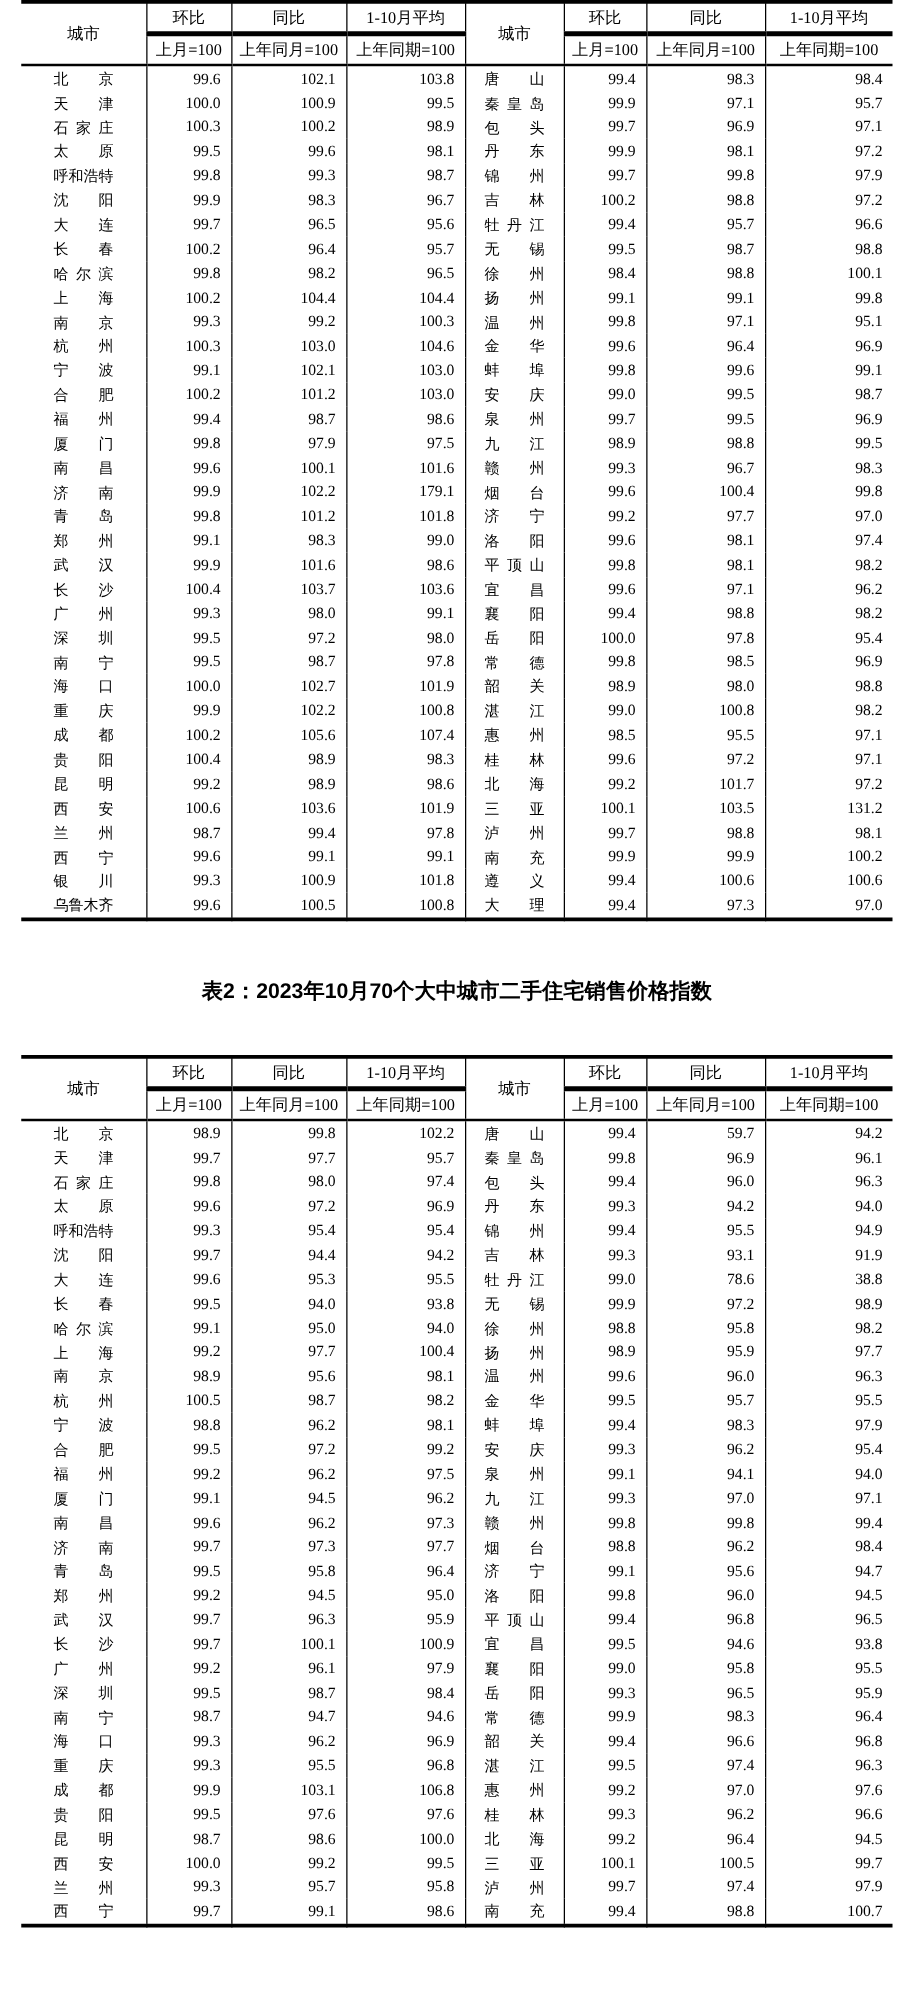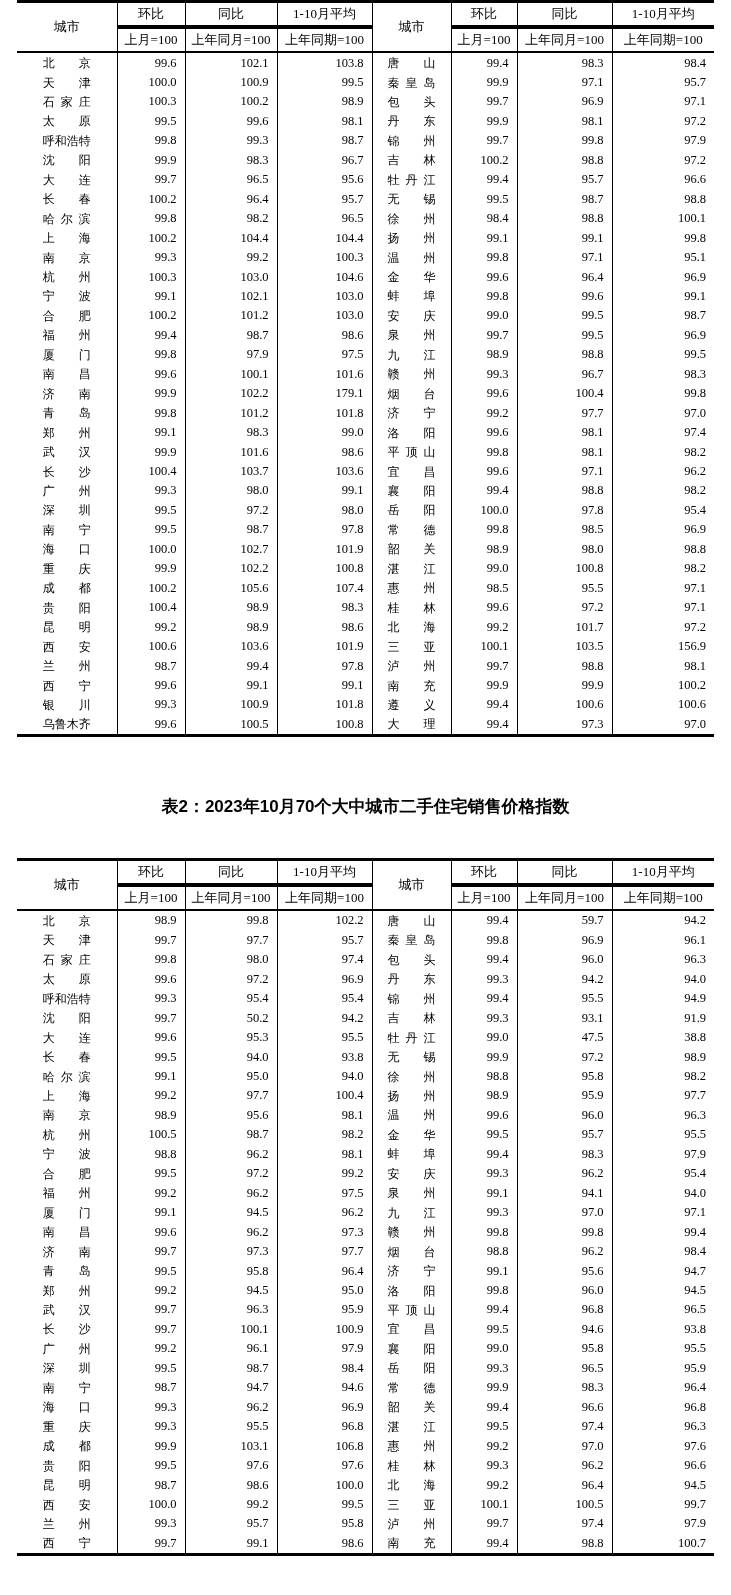--- a/index.html
+++ b/index.html
@@ -12,21 +12,21 @@
   }
   .table-title {
     text-align: center;
     font-weight: bold;
     font-size: 17px;
     line-height: 23px;
     color: #000;
     font-family: "Liberation Sans", sans-serif;
   }
   #title1 { padding-top: 9px; margin: 0 0 36px 0; }
-  #title2 { margin: 58px 0 40px 0; }
+  #title2 { margin: 44px 0 40px 0; }
 
   table.idx {
     border-collapse: collapse;
     table-layout: fixed;
     width: 697px;
     margin: 0 auto;
     border-top: 3px solid #000;
     border-bottom: 3px solid #000;
   }
   table.idx th, table.idx td { padding: 0; overflow: hidden; }
@@ -405,21 +405,21 @@
           <td class="num bl">97.2</td>
         </tr>
         <tr>
           <td class="city"><span class="city-name">西安</span></td>
           <td class="num bl">100.6</td>
           <td class="num bl">103.6</td>
           <td class="num bl">101.9</td>
           <td class="city bl"><span class="city-name">三亚</span></td>
           <td class="num bl">100.1</td>
           <td class="num bl">103.5</td>
-          <td class="num bl">156.9</td>
+          <td class="num bl">131.2</td>
         </tr>
         <tr>
           <td class="city"><span class="city-name">兰州</span></td>
           <td class="num bl">98.7</td>
           <td class="num bl">99.4</td>
           <td class="num bl">97.8</td>
           <td class="city bl"><span class="city-name">泸州</span></td>
           <td class="num bl">99.7</td>
           <td class="num bl">98.8</td>
           <td class="num bl">98.1</td>
@@ -537,35 +537,35 @@
           <td class="num bl">95.4</td>
           <td class="num bl">95.4</td>
           <td class="city bl"><span class="city-name">锦州</span></td>
           <td class="num bl">99.4</td>
           <td class="num bl">95.5</td>
           <td class="num bl">94.9</td>
         </tr>
         <tr>
           <td class="city"><span class="city-name">沈阳</span></td>
           <td class="num bl">99.7</td>
-          <td class="num bl">50.2</td>
+          <td class="num bl">94.4</td>
           <td class="num bl">94.2</td>
           <td class="city bl"><span class="city-name">吉林</span></td>
           <td class="num bl">99.3</td>
           <td class="num bl">93.1</td>
           <td class="num bl">91.9</td>
         </tr>
         <tr>
           <td class="city"><span class="city-name">大连</span></td>
           <td class="num bl">99.6</td>
           <td class="num bl">95.3</td>
           <td class="num bl">95.5</td>
           <td class="city bl"><span class="city-name">牡丹江</span></td>
           <td class="num bl">99.0</td>
-          <td class="num bl">47.5</td>
+          <td class="num bl">78.6</td>
           <td class="num bl">38.8</td>
         </tr>
         <tr>
           <td class="city"><span class="city-name">长春</span></td>
           <td class="num bl">99.5</td>
           <td class="num bl">94.0</td>
           <td class="num bl">93.8</td>
           <td class="city bl"><span class="city-name">无锡</span></td>
           <td class="num bl">99.9</td>
           <td class="num bl">97.2</td>

